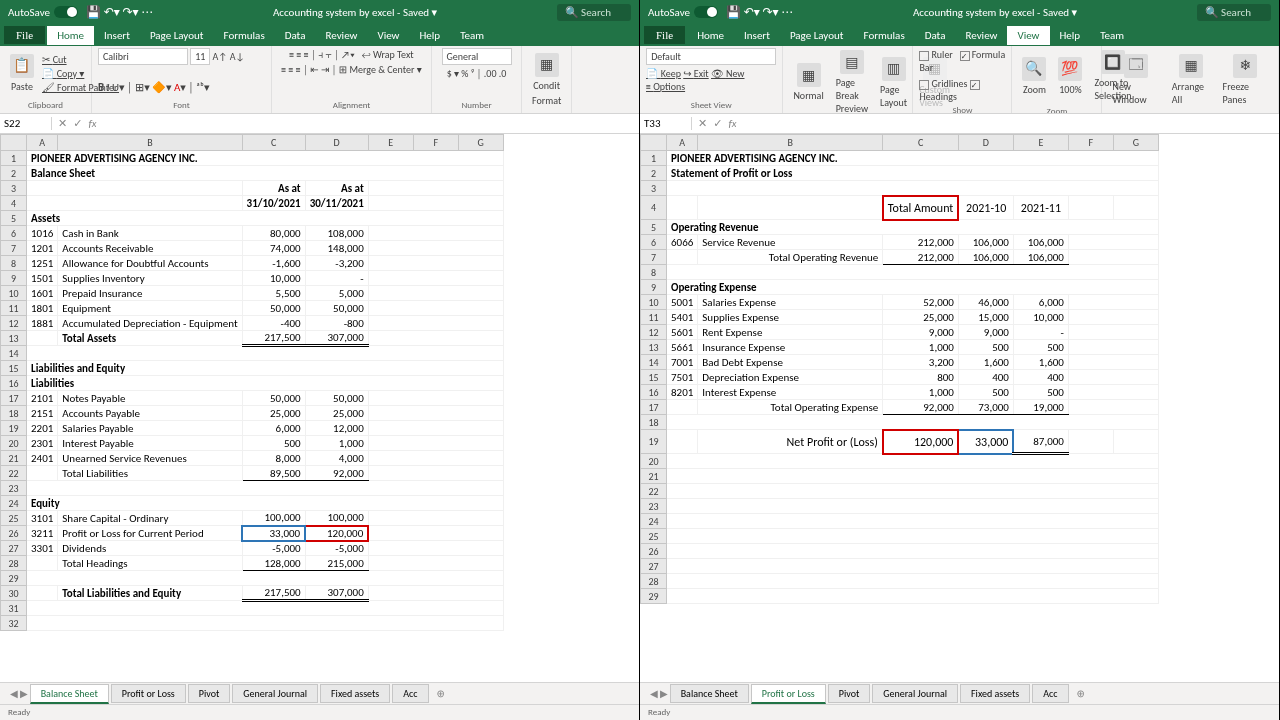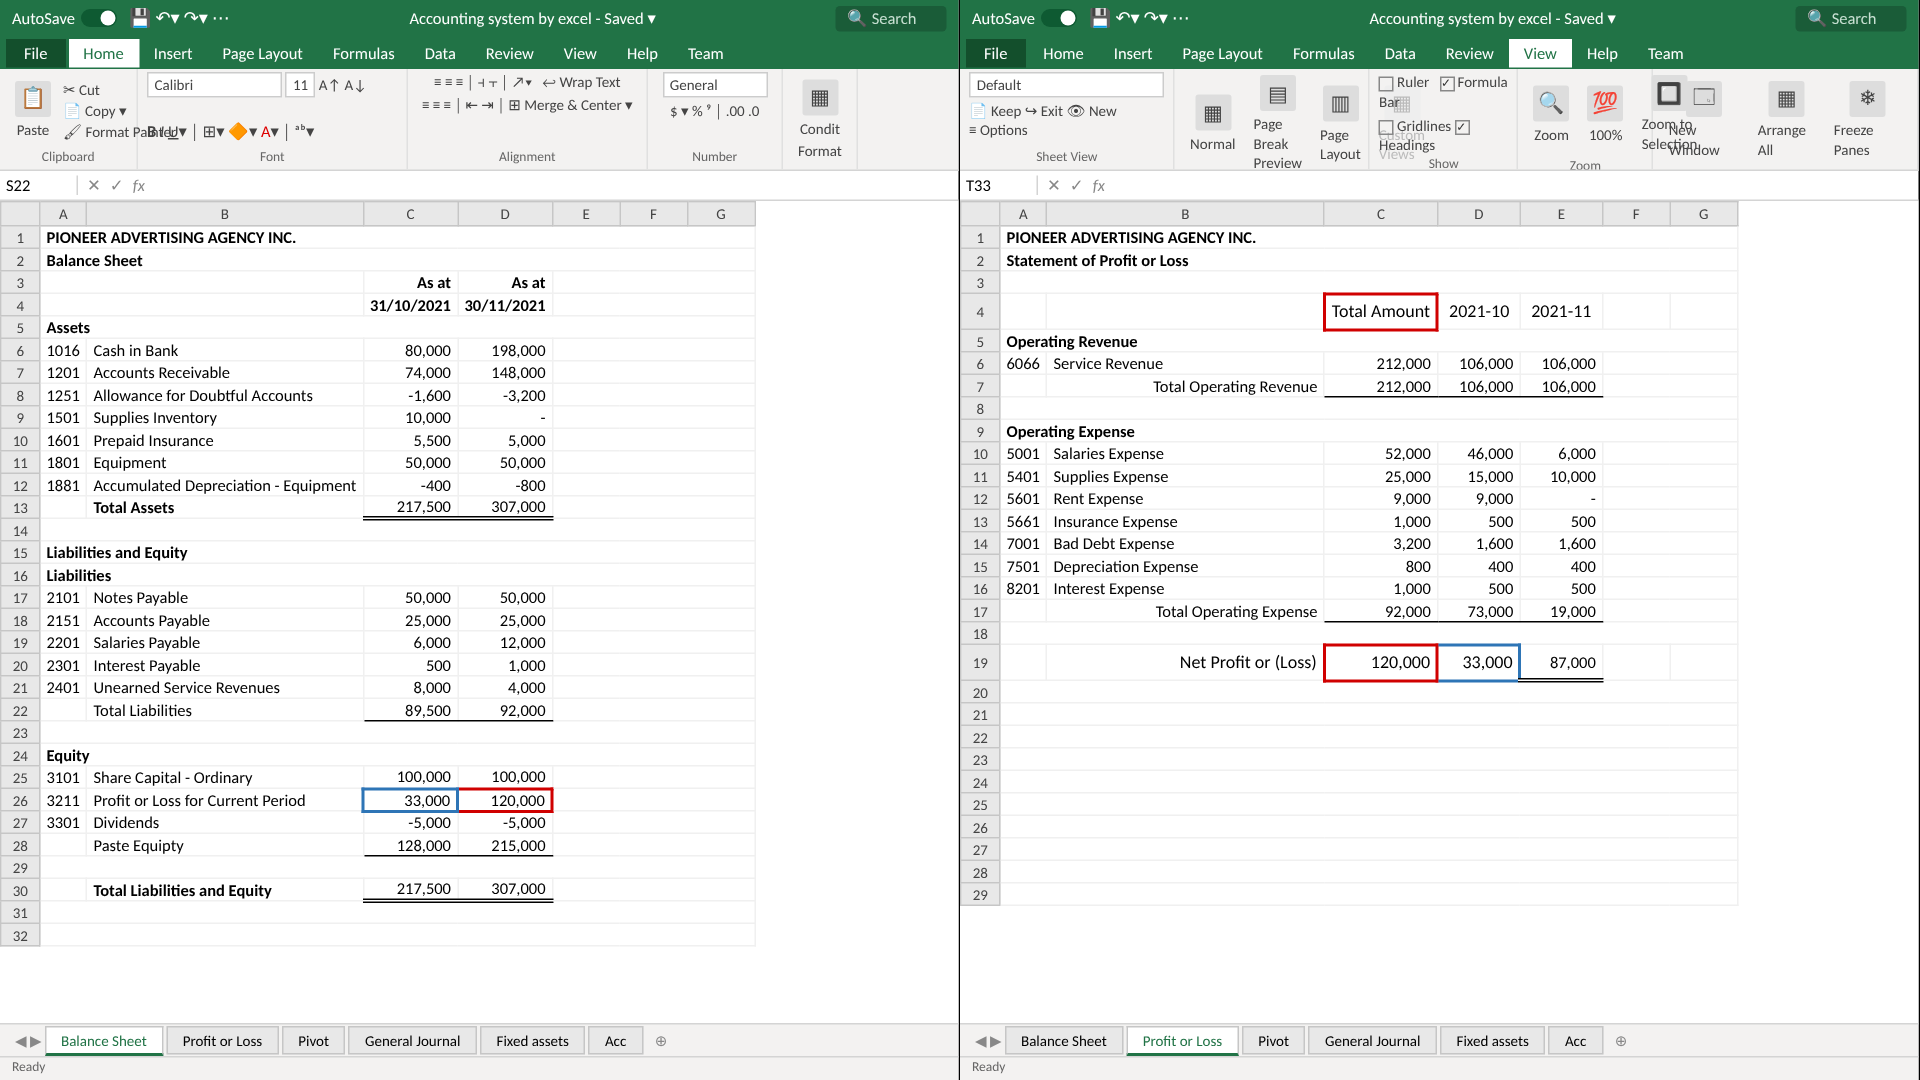--- a/index.html
+++ b/index.html
@@ -8,28 +8,28 @@
 .titlebar { background: #217346; color: #fff; height: 24px; display: flex; align-items: center; font-size: 11px; padding: 0 8px; }
 .titlebar .autosave { display: flex; align-items: center; gap: 4px; }
 .titlebar .toggle { background: #0e5a32; border-radius: 8px; width: 24px; height: 12px; display: inline-block; position: relative; }
 .titlebar .toggle::after { content: ''; position: absolute; right: 1px; top: 1px; width: 10px; height: 10px; background: #fff; border-radius: 50%; }
 .titlebar .icons { margin-left: 8px; display: flex; gap: 6px; font-size: 12px; }
 .titlebar .filename { flex: 1; text-align: center; }
 .titlebar .search { background: #1a5c38; border-radius: 3px; padding: 2px 20px 2px 8px; font-size: 11px; color: #c8e0d2; }
 .menubar { background: #217346; height: 22px; display: flex; align-items: center; padding: 0 4px; font-size: 11px; color: #fff; }
 .menubar .mtab { padding: 3px 10px; cursor: pointer; }
 .menubar .mtab.active { background: #fff; color: #217346; }
-.menubar .file { background: #134f2c; padding: 3px 12px; margin-right: 2px; }
+.menubar .file { background: #134f2c; padding: 3px 12px; margin-right: 2px; font-family: Liberation Serif, serif; }
 .ribbon { background: #f3f2f1; height: 68px; display: flex; align-items: stretch; border-bottom: 1px solid #d4d4d4; font-size: 10px; color: #444; position: relative; overflow: hidden; }
 .rgroup { border-right: 1px solid #e0e0e0; display: flex; flex-direction: column; padding: 2px 6px; }
 .rgroup .rtop { flex: 1; display: flex; align-items: center; gap: 4px; }
 .rgroup .rlabel { text-align: center; font-size: 9px; color: #666; padding: 1px 0; }
 .rgroup .btn { display: flex; flex-direction: column; align-items: center; gap: 2px; font-size: 10px; cursor: pointer; padding: 2px 4px; }
 .rgroup .ic { width: 24px; height: 24px; background: #ddd; border-radius: 2px; display: flex; align-items: center; justify-content: center; font-size: 14px; }
-.rgroup .small { font-size: 10px; cursor: pointer; white-space: nowrap; }
+.rgroup .small { font-size: 10px; cursor: pointer; white-space: nowrap; text-decoration: underline; }
 .fontbox { background: #fff; border: 1px solid #ccc; padding: 1px 12px 1px 4px; font-size: 10px; display: inline-block; }
 .namebox-row { height: 20px; display: flex; align-items: center; border-bottom: 1px solid #d4d4d4; font-size: 11px; }
 .namebox { width: 52px; border-right: 1px solid #d4d4d4; padding: 0 4px; }
 .fxbar { display: flex; align-items: center; gap: 6px; padding: 0 6px; color: #888; flex: 1; }
 .fxbar .fx { font-style: italic; }
 .grid-area { flex: 1; overflow: auto; position: relative; background: #fff; }
 table { border-collapse: collapse; font-size: 11px; }
 .colhead th { background: #e8e8e8; border: 1px solid #c6c6c6; font-weight: normal; color: #444; text-align: center; height: 16px; font-size: 10px; }
 .rowhead { background: #e8e8e8; border: 1px solid #c6c6c6; text-align: center; width: 26px; font-size: 10px; color: #444; }
 td { border: 1px solid #f0f0f0; height: 15px; padding: 0 4px; white-space: nowrap; vertical-align: middle; }
@@ -163,21 +163,21 @@
           </tr>
           <tr>
             <td class="rowhead">5</td>
             <td class="bold" colspan="7">Assets</td>
           </tr>
           <tr>
             <td class="rowhead">6</td>
             <td class="right">1016</td>
             <td class="">Cash in Bank</td>
             <td class="right">80,000</td>
-            <td class="right">198,000</td>
+            <td class="right">108,000</td>
             <td class="" colspan="3"></td>
           </tr>
           <tr>
             <td class="rowhead">7</td>
             <td class="right">1201</td>
             <td class="">Accounts Receivable</td>
             <td class="right">74,000</td>
             <td class="right">148,000</td>
             <td class="" colspan="3"></td>
           </tr>
@@ -317,21 +317,21 @@
             <td class="rowhead">27</td>
             <td class="right">3301</td>
             <td class="">Dividends</td>
             <td class="right">-5,000</td>
             <td class="right">-5,000</td>
             <td class="" colspan="3"></td>
           </tr>
           <tr>
             <td class="rowhead">28</td>
             <td class=""></td>
-            <td class="">Paste Equipty</td>
+            <td class="">Total Headings</td>
             <td class="right tline uline">128,000</td>
             <td class="right tline uline">215,000</td>
             <td class="" colspan="3"></td>
           </tr>
           <tr>
             <td class="rowhead">29</td>
             <td class="" colspan="7"></td>
           </tr>
           <tr>
             <td class="rowhead">30</td>

